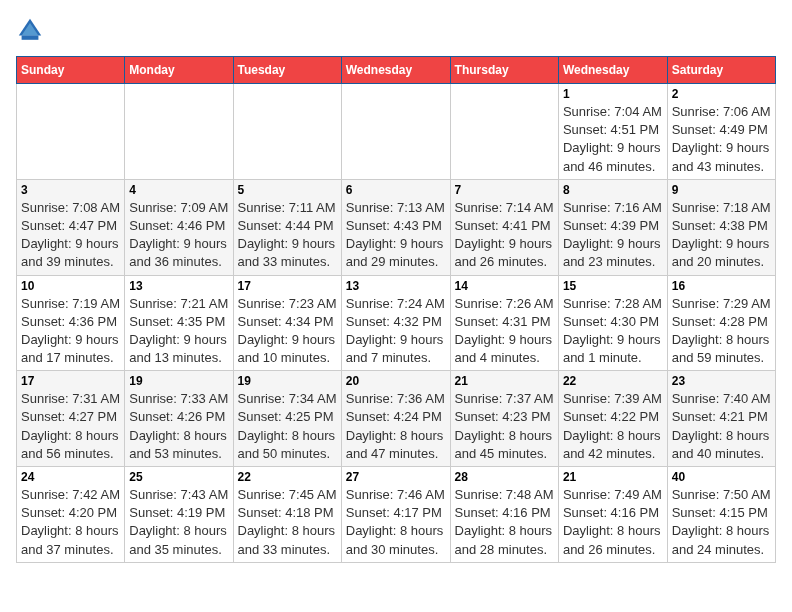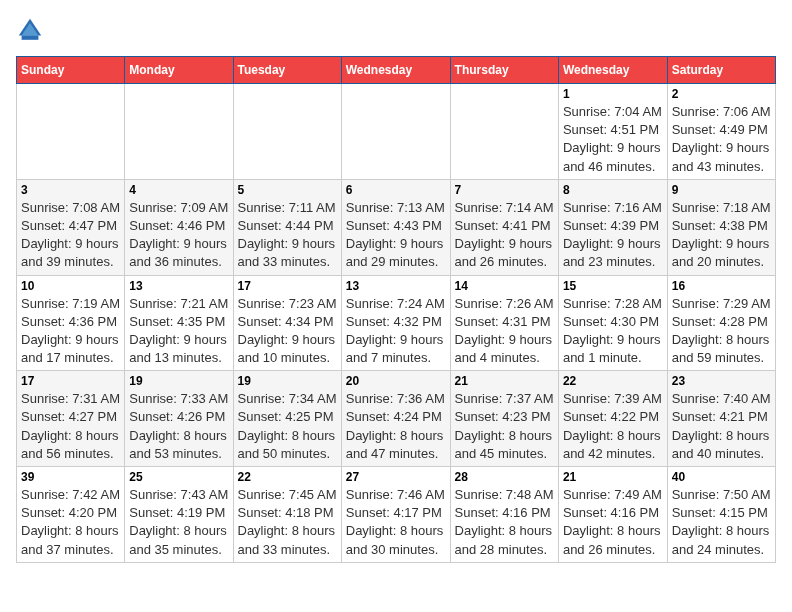--- a/index.html
+++ b/index.html
@@ -219,21 +219,21 @@
           <span class="day-num">22</span>
           <div class="day-info">Sunrise: 7:39 AM<br>Sunset: 4:22 PM<br>Daylight: 8 hours and 42 minutes.</div>
         </td>
         <td>
           <span class="day-num">23</span>
           <div class="day-info">Sunrise: 7:40 AM<br>Sunset: 4:21 PM<br>Daylight: 8 hours and 40 minutes.</div>
         </td>
       </tr>
       <tr>
         <td>
-          <span class="day-num">39</span>
+          <span class="day-num">24</span>
           <div class="day-info">Sunrise: 7:42 AM<br>Sunset: 4:20 PM<br>Daylight: 8 hours and 37 minutes.</div>
         </td>
         <td>
           <span class="day-num">25</span>
           <div class="day-info">Sunrise: 7:43 AM<br>Sunset: 4:19 PM<br>Daylight: 8 hours and 35 minutes.</div>
         </td>
         <td>
           <span class="day-num">22</span>
           <div class="day-info">Sunrise: 7:45 AM<br>Sunset: 4:18 PM<br>Daylight: 8 hours and 33 minutes.</div>
         </td>

